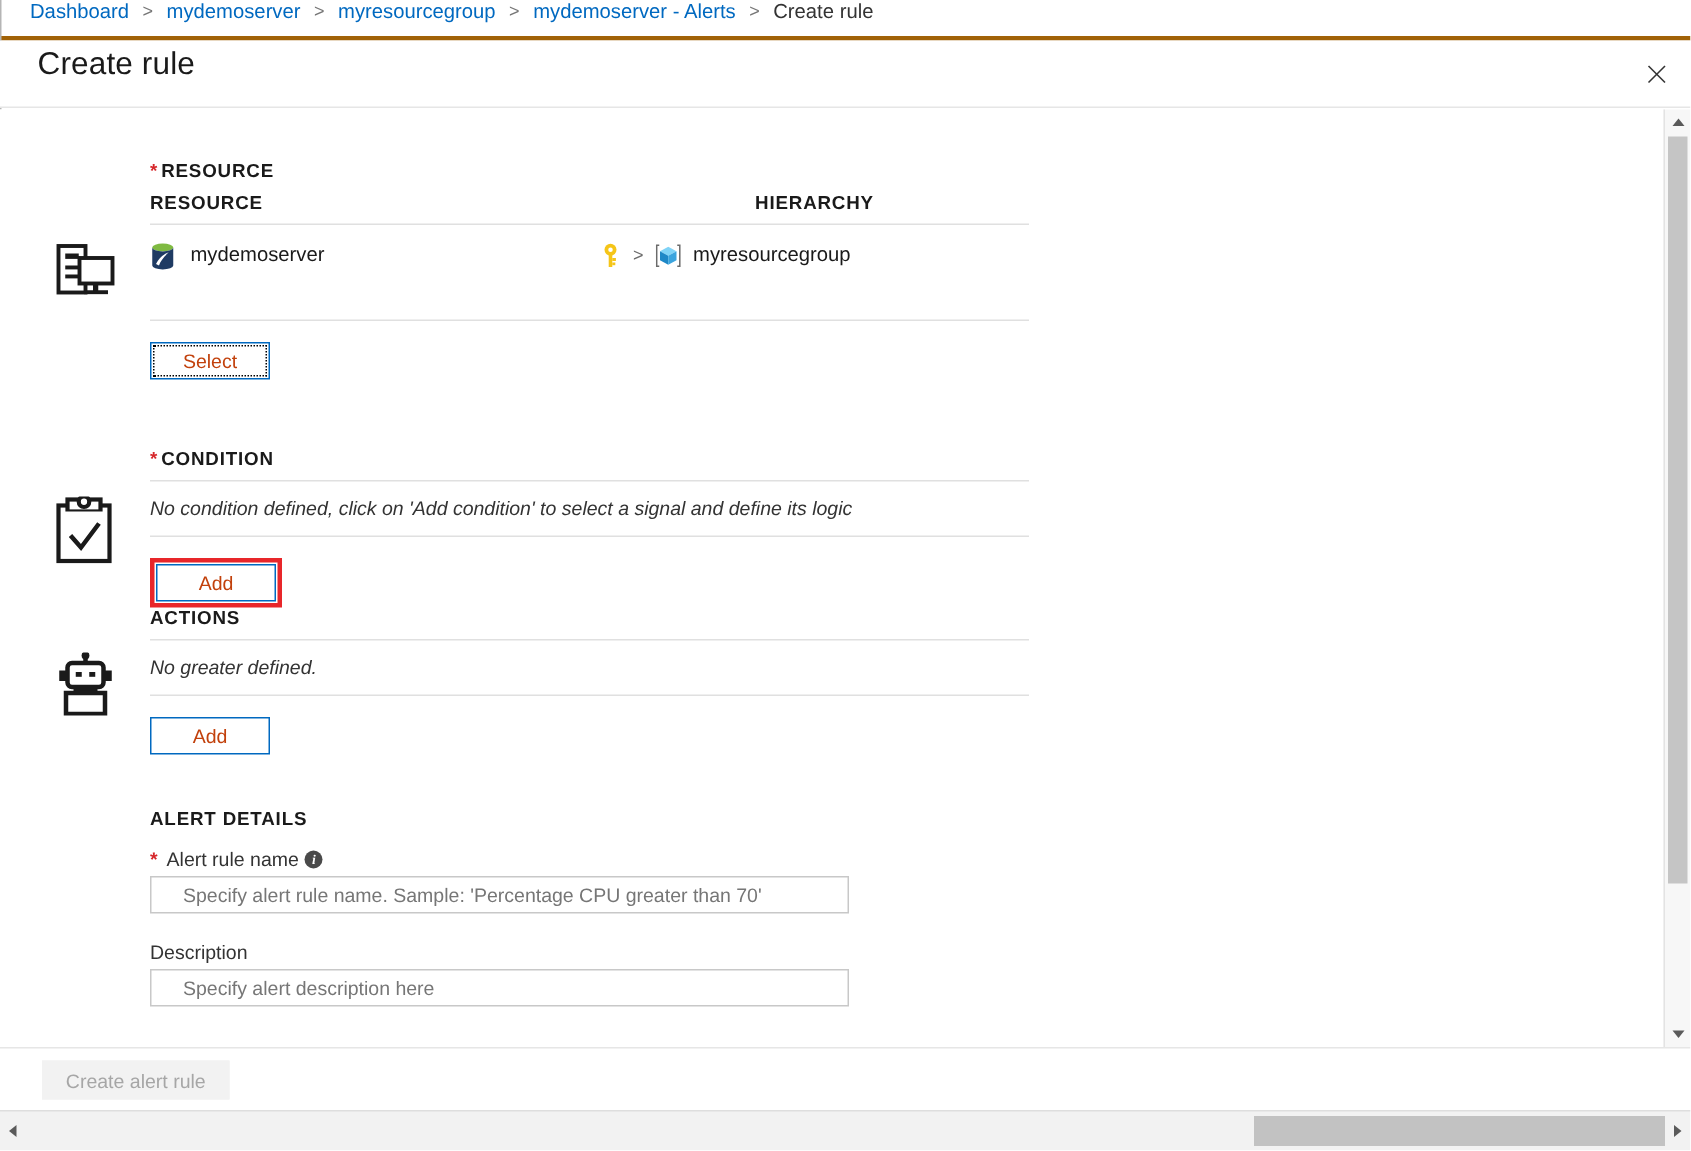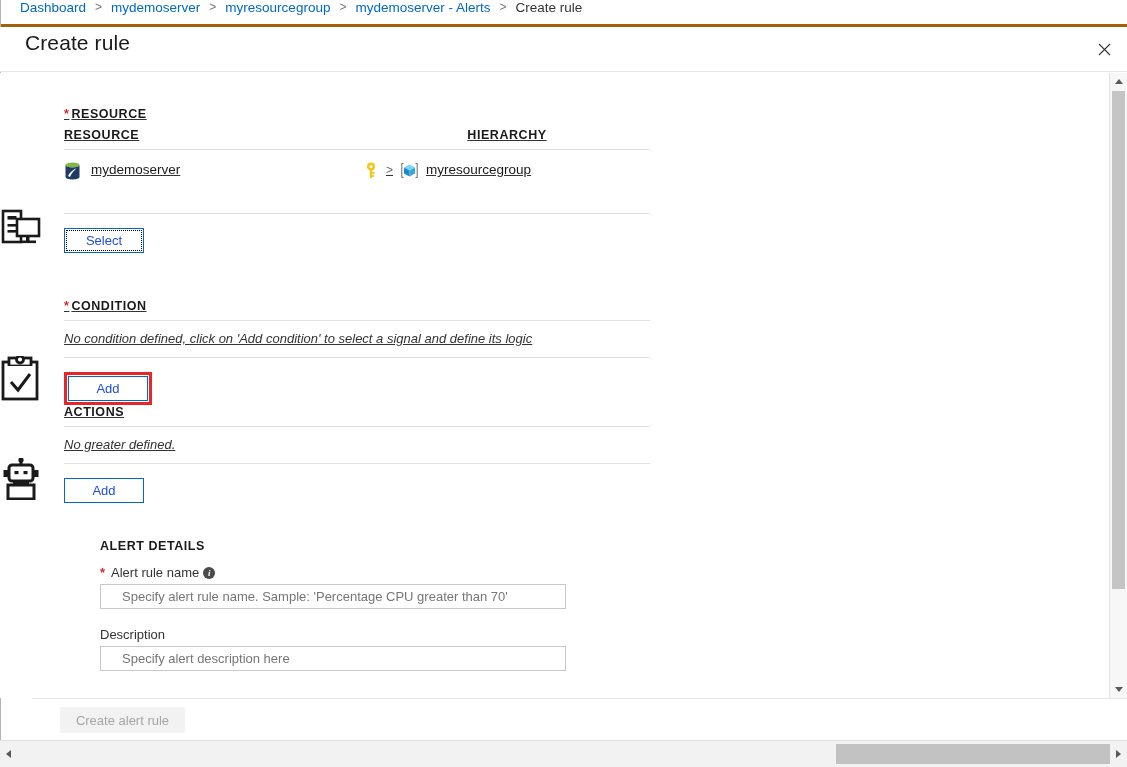--- a/index.html
+++ b/index.html
@@ -96,22 +96,22 @@
     bottom: 0;
     overflow: hidden;
     background: #ffffff;
   }
   .content-inner {
     padding: 34px 0 0 0;
   }
 
   .section {
     display: flex;
-    align-items: flex-end;
-    text-decoration: underline;
+    align-items: center;
+    padding-left: 36px;
   }
   .section-icon {
     width: 50px;
     flex: 0 0 50px;
     padding-top: 6px;
   }
   .section-body {
     flex: 1 1 auto;
     max-width: 586px;
     padding-left: 14px;
@@ -195,21 +195,21 @@
   .azbtn {
     display: inline-flex;
     align-items: center;
     justify-content: center;
     min-width: 80px;
     height: 25px;
     padding: 0 14px;
     box-sizing: border-box;
     background: #ffffff;
     border: 1px solid #0069c0;
-    color: #1d4ed8;
+    color: #c2410c;
     font-size: 13px;
     font-family: "Liberation Sans", sans-serif;
     cursor: pointer;
   }
   .azbtn.focused {
     outline: 1px dotted #000000;
     outline-offset: -3px;
   }
   .highlight-box {
     display: inline-block;
@@ -320,21 +320,20 @@
     left: 0;
     right: 0;
     bottom: 26px;
     height: 43px;
     background: #ffffff;
     border-top: 1px solid #e6e6e6;
     display: flex;
     align-items: center;
     padding-left: 28px;
     box-sizing: border-box;
-    margin-left: 32px;
   }
   .btn-disabled {
     min-width: 125px;
     height: 26px;
     background: #f2f2f2;
     border: 1px solid #f2f2f2;
     color: #a6a6a6;
     font-size: 13px;
     font-family: "Liberation Sans", sans-serif;
     display: inline-flex;

